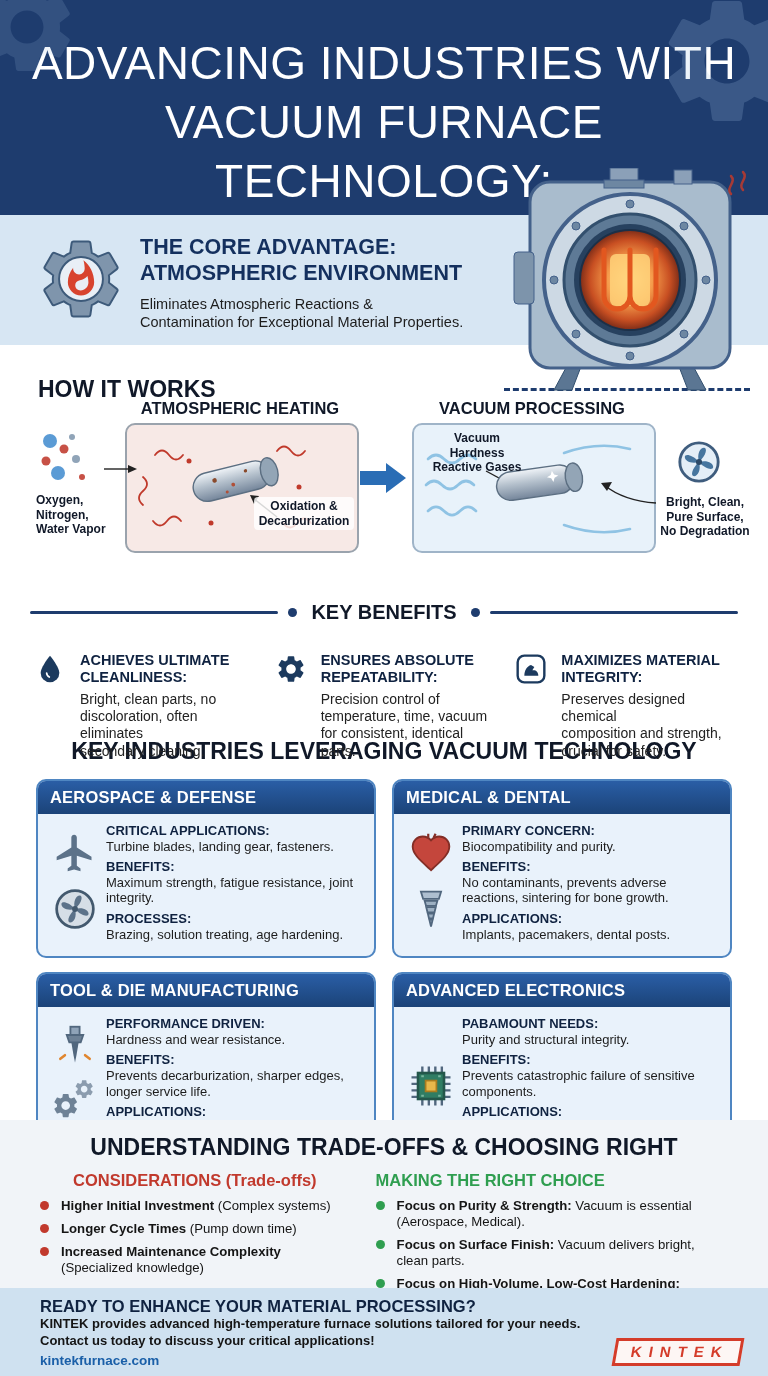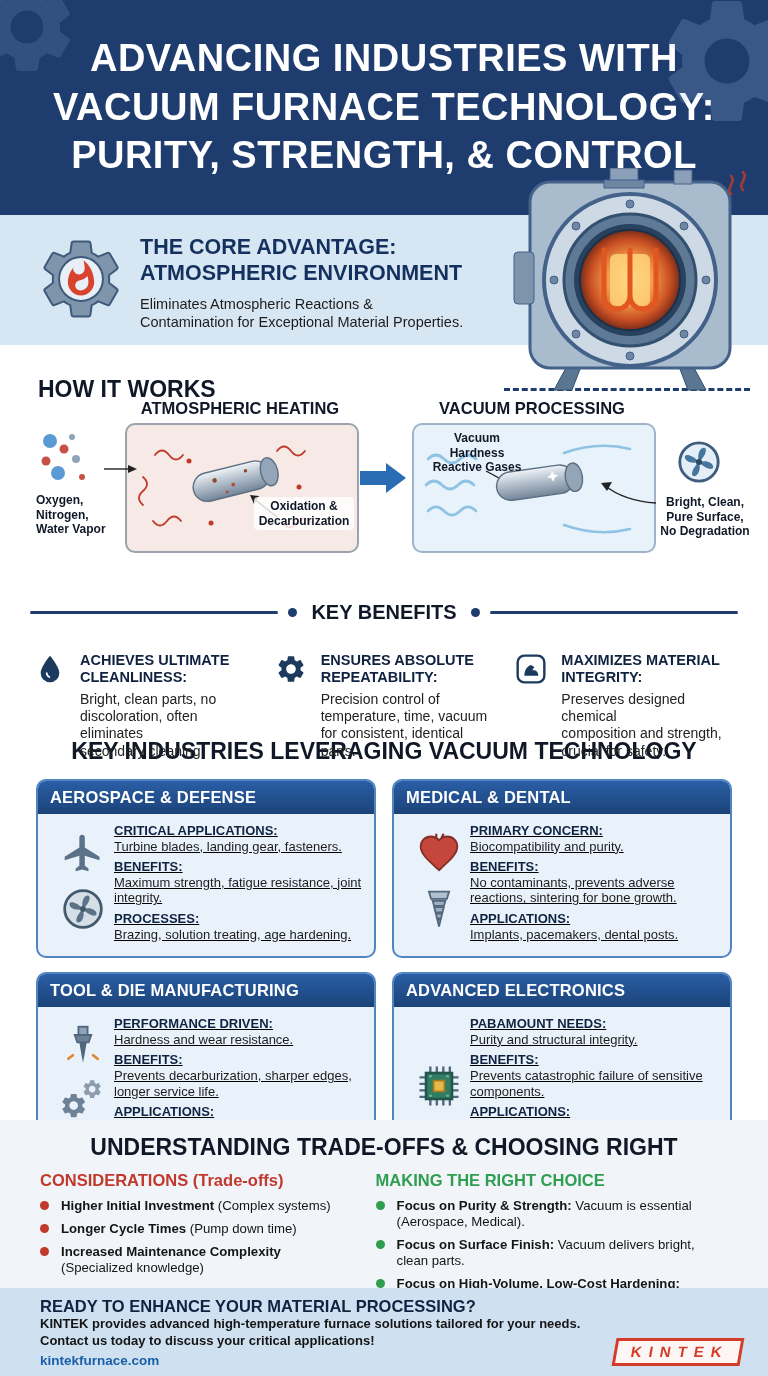--- a/index.html
+++ b/index.html
@@ -2,22 +2,22 @@
 <html><head>
 <meta charset="utf-8">
 <style>
   html,body{margin:0;padding:0;background:#fff;}
   .page{position:relative;width:768px;height:1376px;margin:0 auto;overflow:hidden;
         font-family:"Liberation Sans","DejaVu Sans",sans-serif;background:#fff;}
   .pre{white-space:pre-line;}
 
   
   .hero{position:relative;height:215px;background:#1e3c6e;color:#fff;overflow:hidden;}
-  .hero h1{margin:0;padding-top:34px;text-align:center;font-size:38px;line-height:1.28;
-           font-weight:700;letter-spacing:.5px;}
+  .hero h1{margin:0;padding-top:34px;text-align:center;font-size:46px;line-height:1.28;
+           font-weight:400;letter-spacing:.5px;}
   .hero h1 span{display:block;}
   .deco-gear{position:absolute;fill:#a9c9ea;opacity:.15;}
   .g1{left:-28px;top:-28px;width:110px;height:110px;}
   .g2{right:-34px;top:-14px;width:150px;height:150px;opacity:.2;}
 
   
   .core-band{position:relative;height:130px;background:#d7e6f3;}
   .gear-flame{position:absolute;left:34px;top:17px;width:94px;height:94px;}
   .core-text{position:absolute;left:140px;top:20px;width:350px;}
   .core-title{font-size:21.5px;font-weight:800;color:#14305e;line-height:1.2;}
@@ -65,37 +65,37 @@
   .b-title{font-size:14.5px;font-weight:800;color:#0f2240;line-height:1.15;}
   .b-body{grid-column:2;font-size:14px;color:#222;line-height:1.24;margin-top:5px;}
 
   
   .industries{height:398px;background:#fff;box-sizing:border-box;padding-top:12px;overflow:hidden;}
   .ind-title{text-align:center;font-size:23px;font-weight:800;color:#101828;margin:4px 0 14px;}
   .cards{display:grid;grid-template-columns:1fr 1fr;gap:14px 16px;padding:0 36px;}
   .card{border:2px solid #4f86c2;border-radius:10px;overflow:hidden;background:#e9f2fb;min-height:160px;}
   .card-h{background:linear-gradient(#2a5ea6,#1b4378);color:#fff;font-weight:800;font-size:16.5px;
           padding:7px 12px;letter-spacing:.2px;}
-  .card-b{display:flex;padding:9px 8px 9px 14px;text-decoration:underline;}
+  .card-b{display:flex;padding:9px 8px 9px 6px;}
   .card-icons{width:62px;flex:none;display:flex;flex-direction:column;align-items:center;gap:12px;padding-top:8px;}
   .card-icons.single{justify-content:center;padding-top:0;}
   .card-icons svg{width:44px;height:44px;}
   .card-rows{flex:1;padding-right:4px;}
   .crow{margin-bottom:5px;}
   .crow-label{font-size:13px;font-weight:800;color:#0f2240;line-height:1.2;}
   .crow-text{font-size:13px;color:#1d1d1d;line-height:1.2;}
 
   
   .tradeoffs{height:168px;background:#f1f4f8;box-sizing:border-box;padding-top:14px;overflow:hidden;}
   .to-title{text-align:center;font-size:23px;font-weight:800;color:#101828;margin:0 0 10px;}
   .to-cols{display:flex;padding:0 40px;gap:26px;}
   .to-col1{width:45%;}
   .to-col2{flex:1;}
   .to-h{font-size:16.5px;font-weight:800;margin-bottom:8px;}
-  .to-h.red{color:#c1392d;}
+  .to-h.red{color:#c1392d;text-align:center;}
   .to-h.green{color:#2f9e50;}
   .bullet{display:grid;grid-template-columns:15px 1fr;column-gap:6px;margin-bottom:7px;
           font-size:13.2px;line-height:1.22;color:#151515;}
   .bdot{width:9px;height:9px;border-radius:50%;margin-top:3px;}
   .bdot.red{background:#c1392d;}
   .bdot.green{background:#2f9e50;}
   .bullet b{font-weight:800;}
 
   
   .cta{position:relative;height:92px;background:#cfe1f0;box-sizing:border-box;padding:9px 40px 0;}

